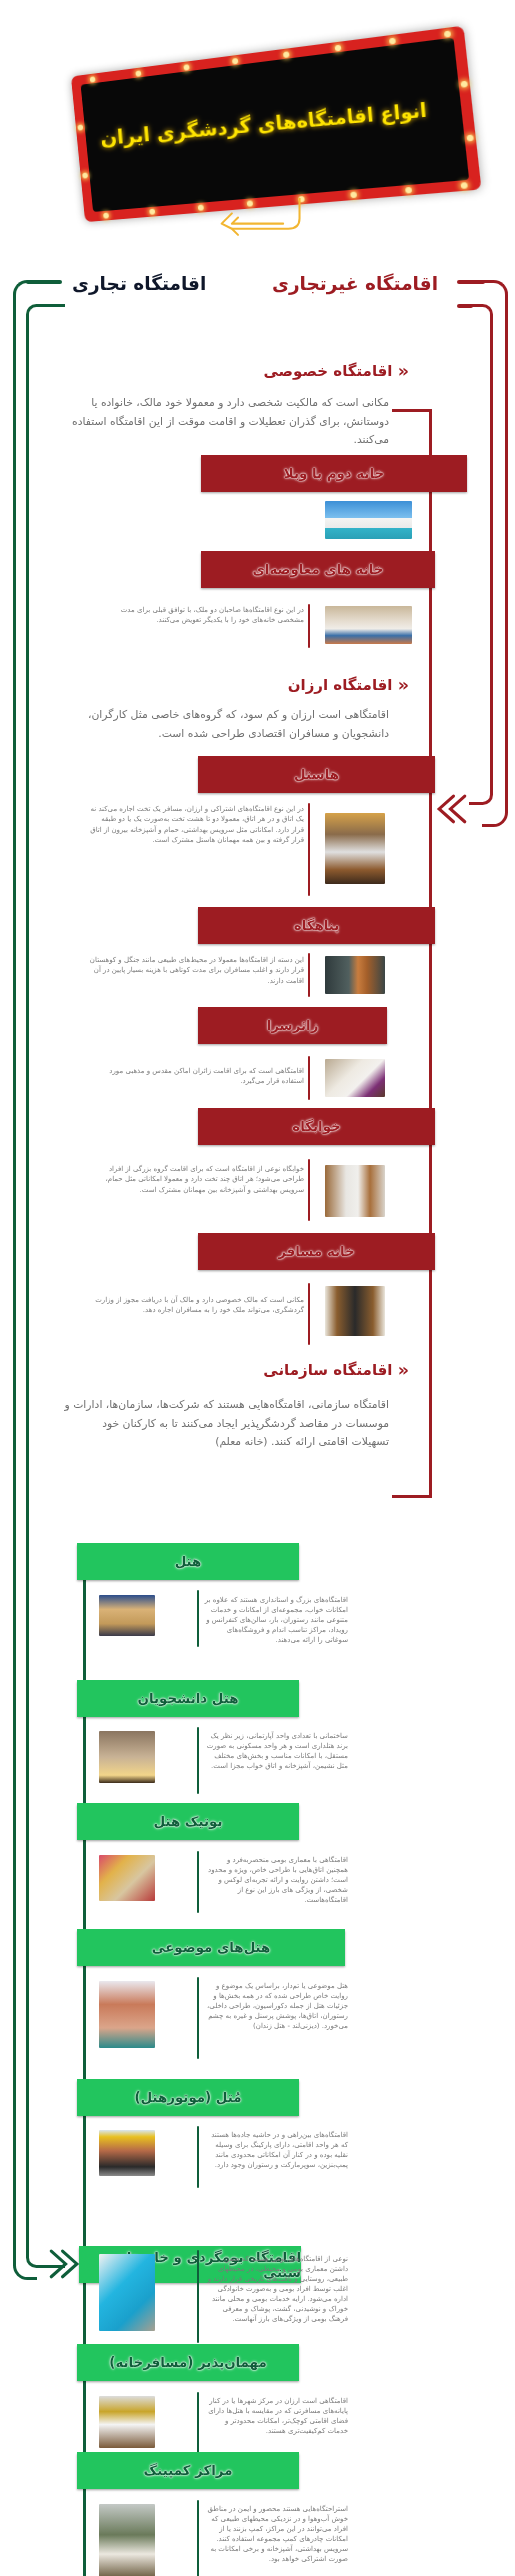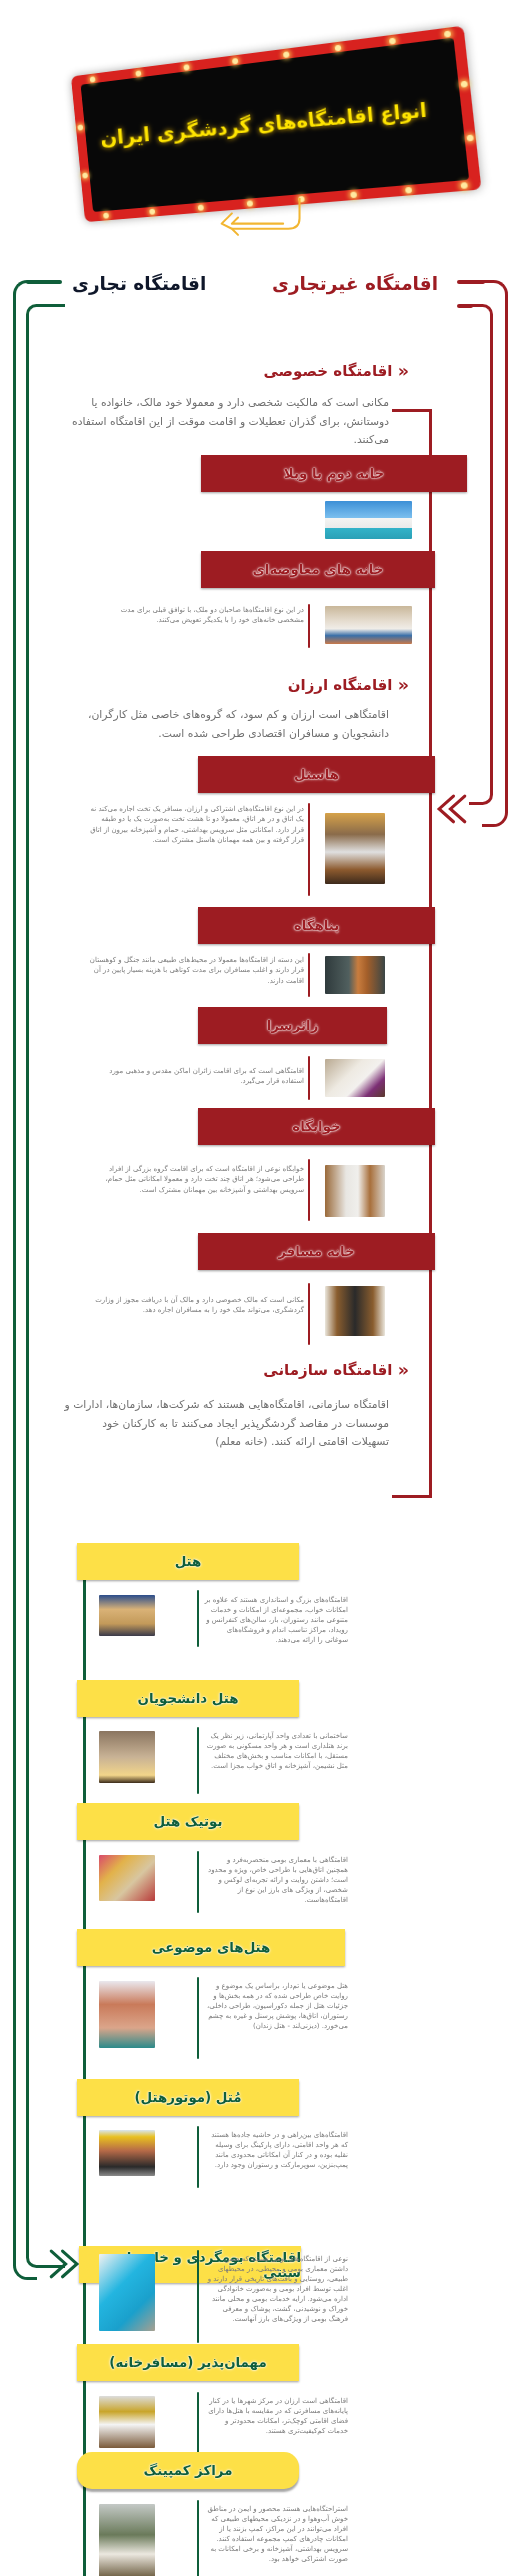--- a/index.html
+++ b/index.html
@@ -35,21 +35,21 @@
   .sub-head { font-weight:bold; font-size:15px; color:#9d1c22; text-align:right; }
   .chev { font-weight:bold; color:#9d1c22; font-size:17.5px; }
   .sub-desc { font-size:10.8px; line-height:18.5px; color:#6f6f6f; text-align:right; }
 
   
   .ribbon { height:37px; display:flex; align-items:center; justify-content:center;
             box-shadow:0 2.1px 2.1px rgba(0,0,0,.35); }
   .ribbon span { font-weight:bold; font-size:13.4px; color:#ffffff; }
   .ribbon-red { background:#9d1c22; }
   .ribbon-red span { color:#9d1c22; text-shadow:0 0 1px #fff,0 0 1.5px #fff,0 0 3.1px #fff; }
-  .ribbon-green { background:#fde047; }
+  .ribbon-green { background:#22c55e; }
   .ribbon-green span { color:#0f5e3a; text-shadow:0 0 1px #fff,0 0 1.5px #fff,0 0 3.1px #fff; }
 
   .item-text { font-size:7px; line-height:10.3px; color:#7a7a7a; text-align:right; }
   .item-text-g { font-size:7px; line-height:10px; color:#7a7a7a; text-align:right; }
   .vbar-red { width:2.1px; background:#9d1c22; border-radius:1px; }
   .vbar-green { width:2.1px; background:#0f5e3a; border-radius:1px; }
   .photo { border-radius:1px; overflow:hidden; }
 </style>
 </head>
 <body>
@@ -209,21 +209,21 @@
     </div>
     <div class="abs vbar-green" style="left:197px; top:2250px; height:93px;"></div>
     <div class="abs photo" style="left:99px; top:2254px; width:56px; height:77px; background:linear-gradient(135deg,#f2f2f2 0,#23b5e0 40%,#1aa0cc 70%,#a8a090 100%);"></div>
     <div class="abs item-text-g" style="left:204px; top:2254px; width:144px;">نوعی از اقامتگاه‌های بومی هستند که ضمن داشتن معماری بومی و محیطی، در محیطهای طبیعی، روستایی و بافت‌های تاریخی قرار دارند و اغلب توسط افراد بومی و به‌صورت خانوادگی اداره می‌شود. ارایه خدمات بومی و محلی مانند خوراک و نوشیدنی، گشت، پوشاک و معرفی فرهنگ بومی از ویژگی‌های بارز آنهاست.</div>
     <div class="abs ribbon ribbon-green" style="left:77px; top:2344px; width:222px;">
       <span>مهمان‌پذیر (مسافرخانه)</span>
     </div>
     <div class="abs vbar-green" style="left:197px; top:2392px; height:67px;"></div>
     <div class="abs photo" style="left:99px; top:2396px; width:56px; height:52px; background:linear-gradient(180deg,#dcdcdc 0,#c9a52a 30%,#f4f4f4 55%,#7a5a3a 100%);"></div>
     <div class="abs item-text-g" style="left:204px; top:2396px; width:144px;">اقامتگاهی است ارزان در مرکز شهرها یا در کنار پایانه‌های مسافرتی که در مقایسه با هتل‌ها دارای فضای اقامتی کوچک‌تر، امکانات محدودتر و خدمات کم‌کیفیت‌تری هستند.</div>
-    <div class="abs ribbon ribbon-green" style="left:77px; top:2452px; width:222px;border-radius:15px;">
+    <div class="abs ribbon ribbon-green" style="left:77px; top:2452px; width:222px;">
       <span>مراکز کمپینگ</span>
     </div>
     <div class="abs vbar-green" style="left:197px; top:2500px; height:93px;"></div>
     <div class="abs photo" style="left:99px; top:2504px; width:56px; height:77px; background:linear-gradient(180deg,#c4c9c6 0,#6a7a5a 40%,#ece8e0 65%,#5a4a2a 100%);"></div>
     <div class="abs item-text-g" style="left:204px; top:2504px; width:144px;">استراحتگاه‌هایی هستند محصور و ایمن در مناطق خوش آب‌وهوا و در نزدیکی محیطهای طبیعی که افراد می‌توانند در این مراکز، کمپ بزنند یا از امکانات چادرهای کمپ مجموعه استفاده کنند. سرویس بهداشتی، آشپزخانه و برخی امکانات به صورت اشتراکی خواهد بود.</div>
 
     </div>
 
 
 </body></html>

